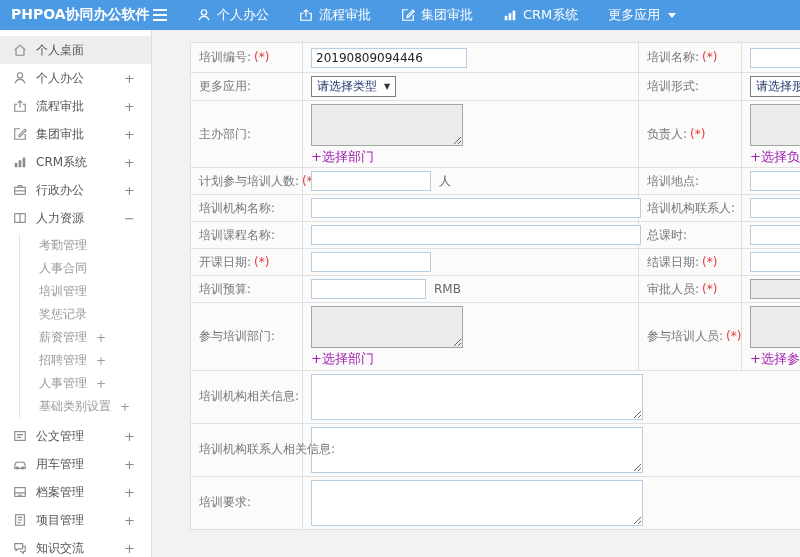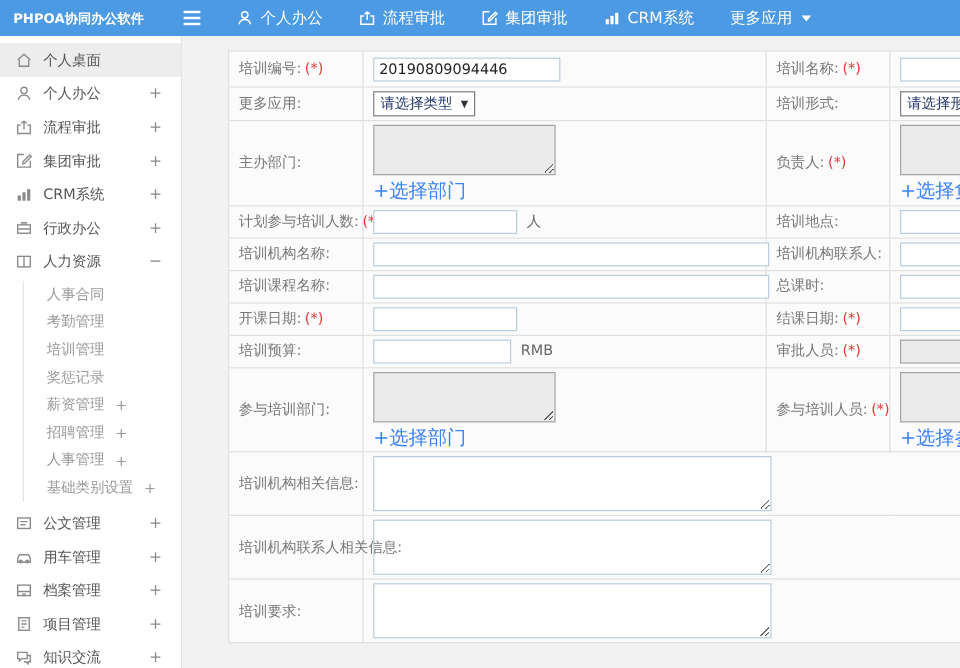--- a/index.html
+++ b/index.html
@@ -1,21 +1,21 @@
 <!DOCTYPE html>
 <html><head>
 <meta charset="utf-8">
 <style>
   * { margin:0; padding:0; box-sizing:border-box; }
   html,body { width:800px; height:557px; overflow:hidden; background:#fff;
     font-family:"DejaVu Sans","Liberation Sans",sans-serif; }
 
   
   .topbar { height:30px; background:#4d9ae4; display:flex; align-items:center; color:#fff; }
-  .logo { width:131px; padding-left:11px; font-size:11px; font-weight:bold; letter-spacing:0; white-space:nowrap; }
+  .logo { width:131px; padding-left:11px; font-size:14px; font-weight:bold; letter-spacing:0; white-space:nowrap; }
   .hamburger { margin-left:22px; display:flex; flex-direction:column; gap:3px; cursor:pointer; }
   .hamburger i { display:block; width:14px; height:2px; background:#fff; }
   .topnav { display:flex; align-items:center; margin-left:30px; gap:30px; }
   .topnav-item { display:flex; align-items:center; gap:6px; font-size:13px; cursor:pointer; white-space:nowrap; }
   .topnav-item svg { display:block; }
   .caret { width:0; height:0; border-left:4px solid transparent; border-right:4px solid transparent; border-top:5px solid #fff; margin-left:2px; }
 
   
   .layout { display:flex; height:527px; }
   .sidebar { width:152px; background:#fff; border-right:1px solid #dcdcdc; padding-top:6px; flex-shrink:0; }
@@ -43,21 +43,21 @@
   .inp { height:20px; border:1px solid #b7cde2; background:#fff; font-size:12px; color:#222; padding:0 4px; vertical-align:middle; font-family:inherit; }
   .w135{width:156px} .w120{width:120px} .w330{width:330px} .w160{width:160px} .w115{width:115px} .w68{width:68px}
   .suffix { margin-left:8px; color:#666; }
   .sel { display:inline-flex; align-items:center; height:21px; border:1px solid #7d7d7d; background:#fff; padding:0 5px; font-size:12px; color:#23366b; cursor:pointer; }
   .sel .arr { font-size:8px; color:#333; margin-left:7px; }
   textarea.ta { display:block; border:1px solid #b7cde2; background:#fff; font-size:12px; font-family:inherit; resize:both; }
   textarea.gray { background:#ebebeb; border:1px solid #a5a5a5; }
   .box-s { width:152px; height:42px; }
   .box-r { width:165px; height:42px; }
   .box-w { width:332px; height:46px; }
-  .link { color:#3b82f6; font-size:16px; text-decoration:none; cursor:pointer; white-space:nowrap; }
+  .link { color:#a21caf; font-size:13px; text-decoration:none; cursor:pointer; white-space:nowrap; }
   .mt3 { display:inline-block; margin-top:4px; }
   .cellstack { line-height:1.1; }
 </style>
 </head>
 <body>
 
 <div class="topbar">
   <div class="logo">PHPOA协同办公软件</div>
   <div class="hamburger">
       <i></i>
@@ -186,24 +186,24 @@
             <rect x="2" y="3" width="12" height="10"></rect>
             <path d="M8 3v10"></path>
           </svg>
       </span>
       <span class="slabel">人力资源</span>
       <span class="plus">−</span>
     </div>
 
     <div class="sub-list">
       <div class="sub-item">
+        <span>考勤管理</span>
+      </div>
+      <div class="sub-item">
         <span>人事合同</span>
-      </div>
-      <div class="sub-item">
-        <span>考勤管理</span>
       </div>
       <div class="sub-item">
         <span>培训管理</span>
       </div>
       <div class="sub-item">
         <span>奖惩记录</span>
       </div>
       <div class="sub-item">
         <span>薪资管理</span>
         <span class="plus">+</span>

